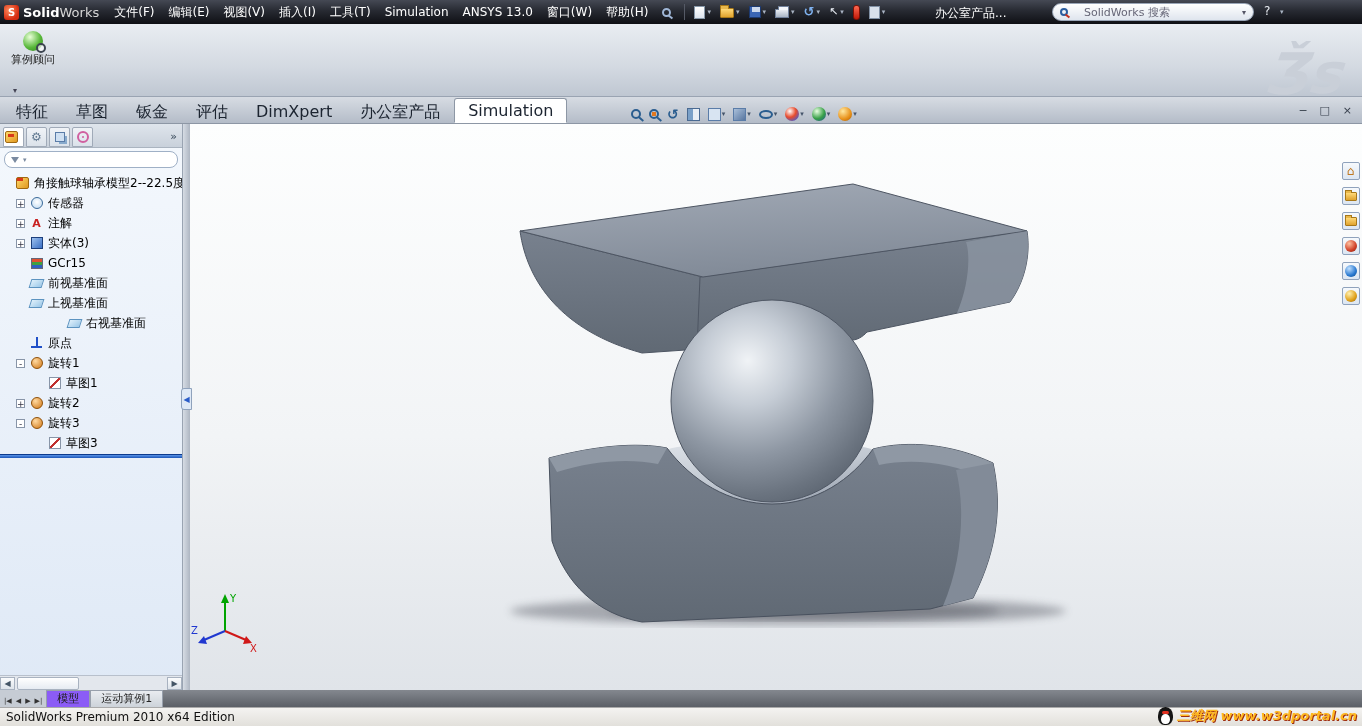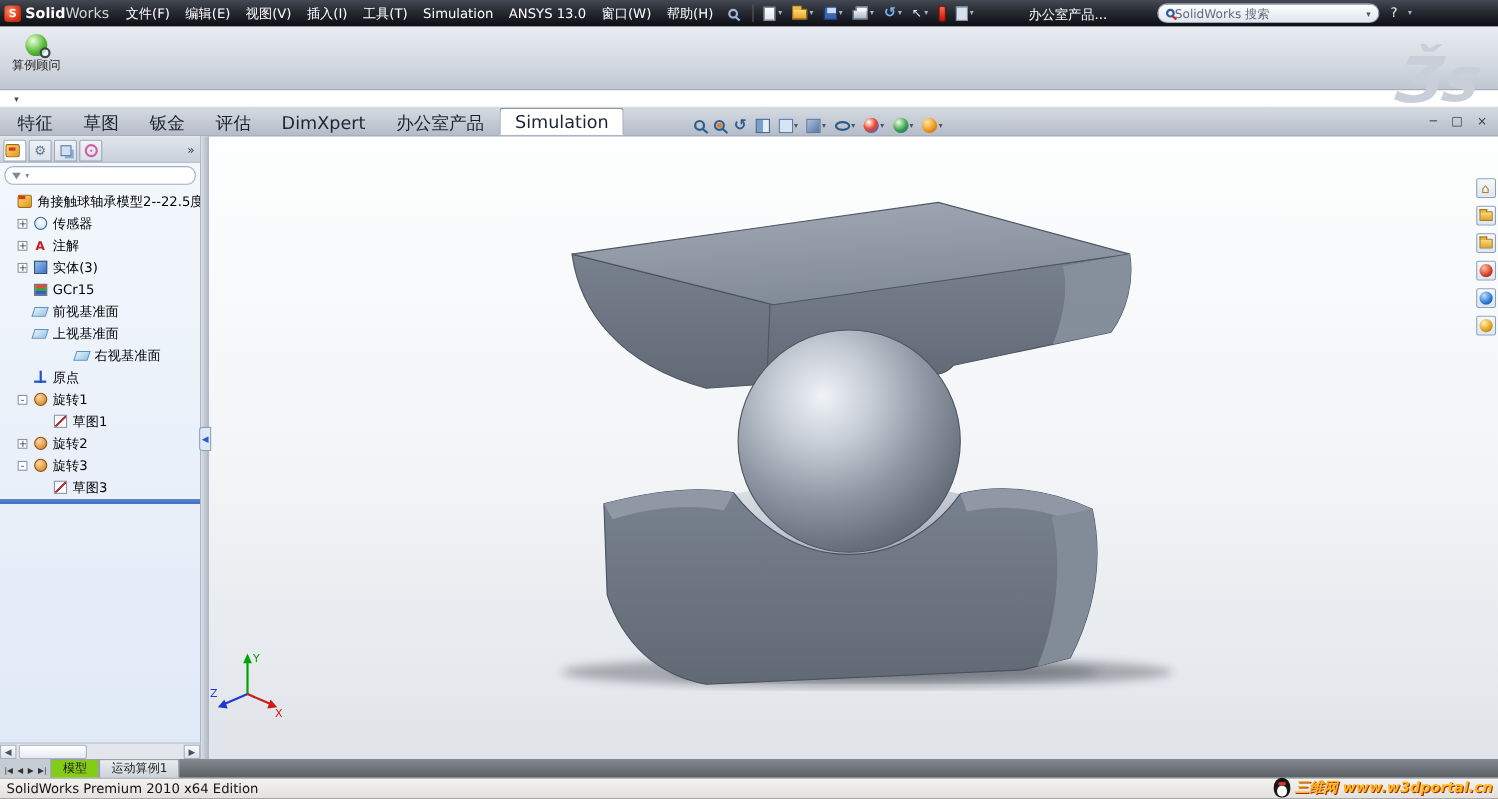--- a/index.html
+++ b/index.html
@@ -31,29 +31,29 @@
 .ic-save::before{content:"";position:absolute;left:2px;top:0;width:8px;height:5px;background:#cdd9ec;}
 .ic-print{width:14px;height:9px;background:linear-gradient(#e8ecf2,#aab6c6);border:1px solid #70809a;position:relative;margin-top:3px;}
 .ic-print::before{content:"";position:absolute;left:2px;top:-4px;width:9px;height:3px;background:#f4f7fb;border:1px solid #70809a;border-bottom:none;}
 .ic-undo{color:#7fb2f0;font-size:13px;font-weight:bold;line-height:14px;}
 .ic-cursor{color:#e8edf4;font-size:11px;line-height:14px;}
 .ic-pill{width:7px;height:15px;border-radius:3px;background:linear-gradient(180deg,#ff6a52,#c01808);border:1px solid #801004;}
 .ic-clip{width:11px;height:13px;background:#d8e0ea;border:1px solid #8090a4;}
 .doc-title{position:absolute;left:935px;top:5px;font-size:12px;color:#fff;white-space:nowrap;}
 .search-pill{position:absolute;left:1052px;top:3px;width:202px;height:18px;border-radius:9px;
   background:linear-gradient(180deg,#ffffff,#dfe5ee);border:1px solid #9aa6b8;
-  display:flex;align-items:center;gap:0;padding:0 7px;color:#667;font-size:11px;}
+  display:flex;align-items:center;gap:16px;padding:0 7px;color:#667;font-size:11px;}
 .search-mag{width:8px;height:8px;border:2px solid #2a5d9f;border-radius:50%;position:relative;flex:none;}
 .search-mag::after{content:"";position:absolute;width:5px;height:2px;background:#c03020;right:-4px;bottom:-3px;transform:rotate(40deg);}
 .search-caret{margin-left:auto;color:#556;font-size:8px;}
 .help-q{position:absolute;left:1264px;top:4px;font-size:12px;color:#e8ecf2;}
 .help-caret{position:absolute;left:1280px;top:8px;font-size:7px;color:#aab4c4;}
 
 
-.ribbon{position:absolute;left:0;top:24px;width:100%;height:58px;
+.ribbon{position:absolute;left:0;top:24px;width:100%;height:73px;
   background:linear-gradient(180deg,#e9edf2 0%,#d3d9e1 60%,#bfc7d2 100%);
   border-bottom:1px solid #9aa4b2;}
 .advisor{position:absolute;left:6px;top:4px;width:54px;height:58px;display:flex;flex-direction:column;
   align-items:center;font-size:11px;line-height:13px;color:#222;text-align:center;cursor:pointer;
   border:1px solid transparent;border-radius:2px;}
 .advisor-ball{width:20px;height:20px;border-radius:50%;margin:2px 0;position:relative;flex:none;
   background:radial-gradient(circle at 35% 30%,#eaffd8,#58b83a 55%,#2f7a1a);}
 .advisor-ball::after{content:"";position:absolute;right:-3px;bottom:-2px;width:6px;height:6px;border:2px solid #3c4450;border-radius:50%;background:rgba(255,255,255,.65);}
 .ribbon-caret{position:absolute;left:13px;top:62px;font-size:8px;color:#445;}
 .ds-ghost{position:absolute;right:16px;top:20px;font-size:56px;font-style:italic;font-weight:bold;
@@ -156,21 +156,21 @@
 .ts-ball.blue{background:radial-gradient(circle at 35% 30%,#c0e0ff,#2878d0 60%,#104880);}
 .ts-ball.gold{background:radial-gradient(circle at 35% 30%,#fff0b0,#e0a018 60%,#906008);}
 
 
 .bottombar{position:absolute;left:0;bottom:19px;width:100%;height:17px;background:#c6ccd4;
   display:flex;align-items:flex-end;z-index:3;}
 .bb-nav{display:flex;gap:2px;padding:0 3px 2px 3px;align-items:center;}
 .bb-btn{font-size:7px;color:#333;cursor:pointer;padding:0 1px;}
 .bb-tab{font-size:11px;padding:0 10px;height:17px;line-height:16px;color:#222;cursor:pointer;
   background:linear-gradient(#e9ecf0,#cdd3da);border:1px solid #98a0ac;border-bottom:none;white-space:nowrap;}
-.bb-tab.active{background:#84cc16;}
+.bb-tab.active{background:#8b5cf6;}
 .bb-fill{flex:1;height:17px;background:linear-gradient(180deg,#84888f,#5b5f66);}
 .statusbar{position:absolute;left:0;bottom:0;width:100%;height:19px;
   background:linear-gradient(#f4f3f1,#e2e0db);border-top:1px solid #aaa;
   display:flex;align-items:center;font-size:12px;color:#111;padding-left:6px;z-index:3;}
 .watermark{position:absolute;right:5px;bottom:1px;display:flex;align-items:flex-start;gap:4px;
   font-size:13px;font-weight:bold;font-style:italic;color:#ffb820;
   text-shadow:1px 1px 0 #a03010;z-index:7;}
 .penguin{width:15px;height:18px;background:#151515;border-radius:48% 48% 42% 42%;position:relative;flex:none;}
 .penguin::before{content:"";position:absolute;left:3px;top:7px;width:9px;height:10px;background:#fff;border-radius:50% 50% 45% 45%;}
 .penguin::after{content:"";position:absolute;left:4px;top:4px;width:7px;height:3px;background:#e03020;border-radius:2px;}

